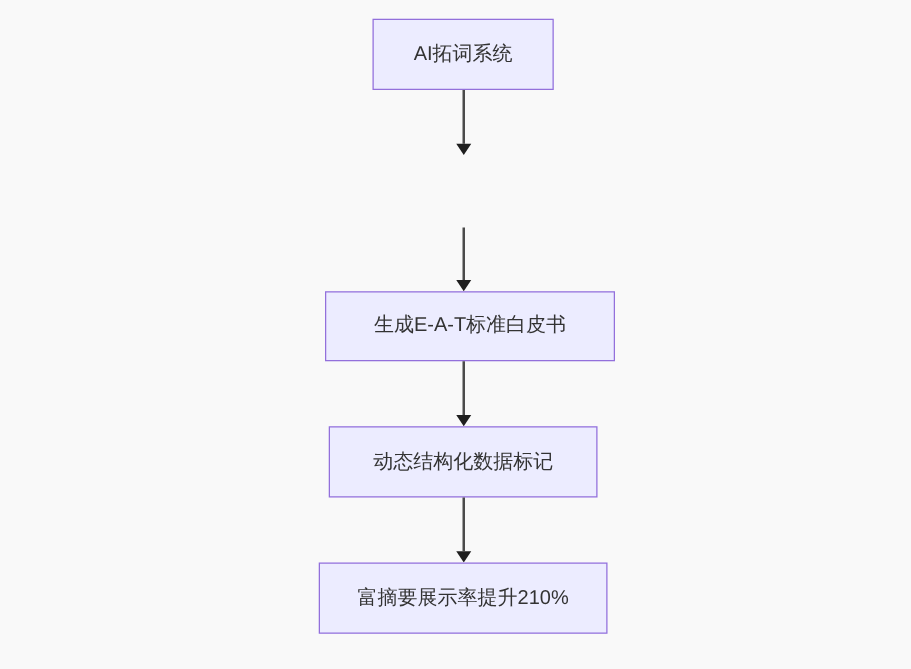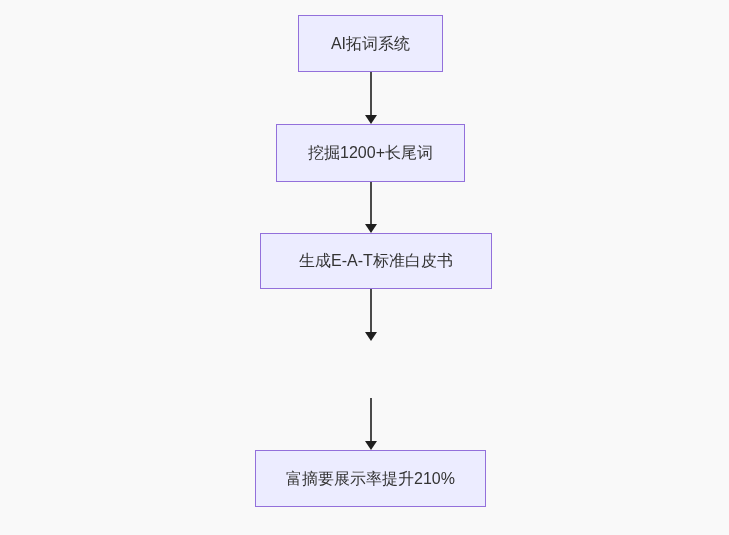--- a/index.html
+++ b/index.html
@@ -67,38 +67,38 @@
 
   <div class="node n1">
     <span>AI拓词系统</span>
   </div>
 
   <div class="arrow a1">
     <div class="line"></div>
     <div class="head"></div>
   </div>
 
-  <div class="node n2">
-    <span>挖掘1200+长尾词</span>
-  </div>
 
   <div class="arrow a2">
     <div class="line"></div>
     <div class="head"></div>
   </div>
 
   <div class="node n3">
     <span>生成E-A-T标准白皮书</span>
   </div>
 
   <div class="arrow a3">
     <div class="line"></div>
     <div class="head"></div>
   </div>
 
+  <div class="node n4">
+    <span>动态结构化数据标记</span>
+  </div>
 
   <div class="arrow a4">
     <div class="line"></div>
     <div class="head"></div>
   </div>
 
   <div class="node n5">
     <span>富摘要展示率提升210%</span>
   </div>
 

